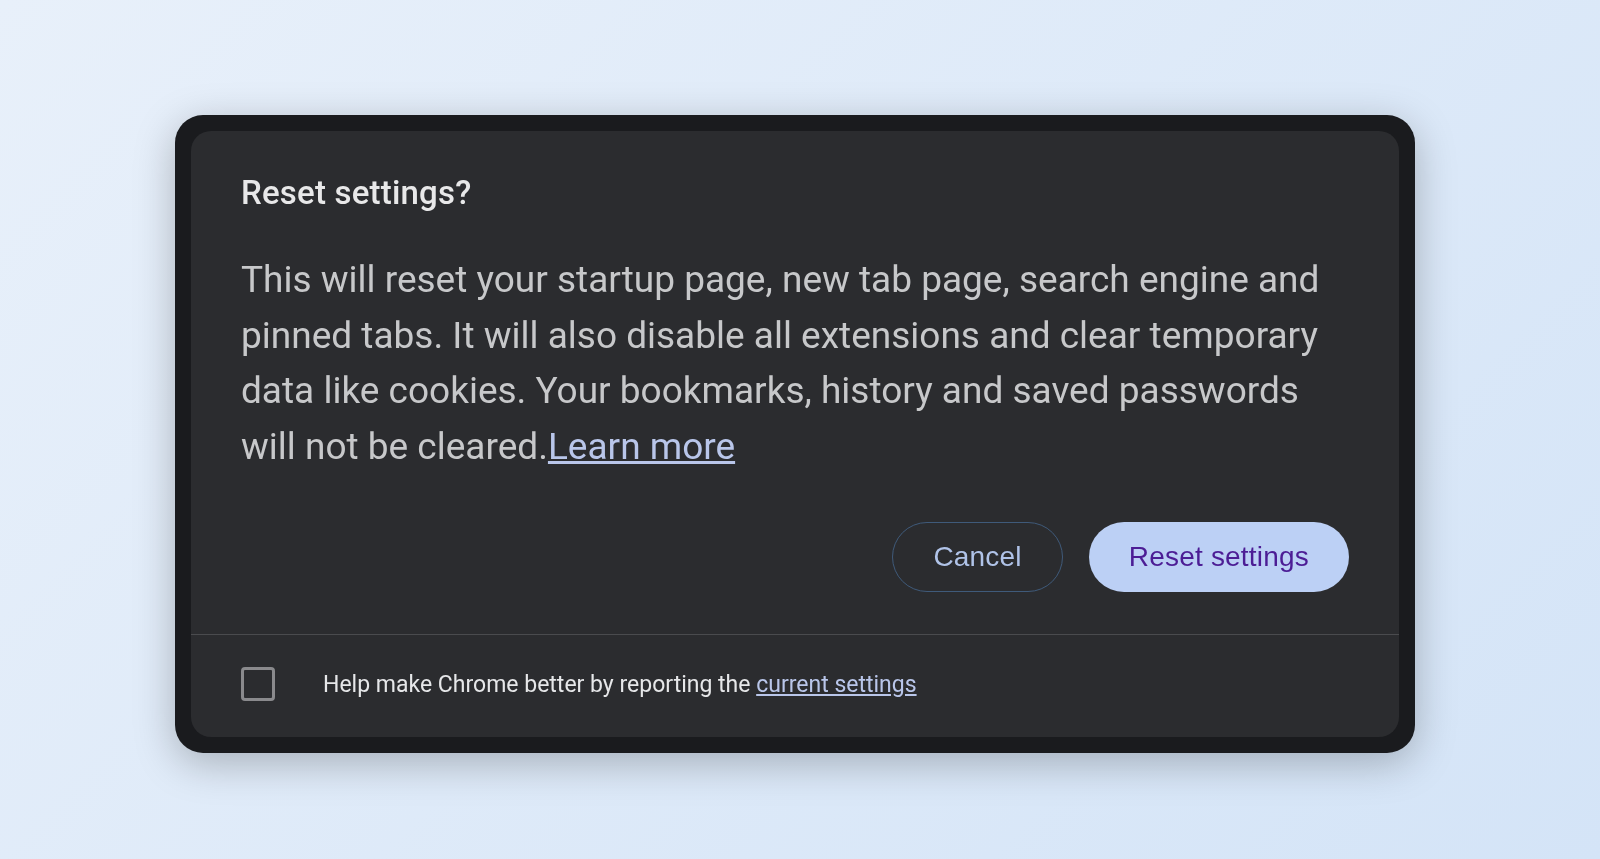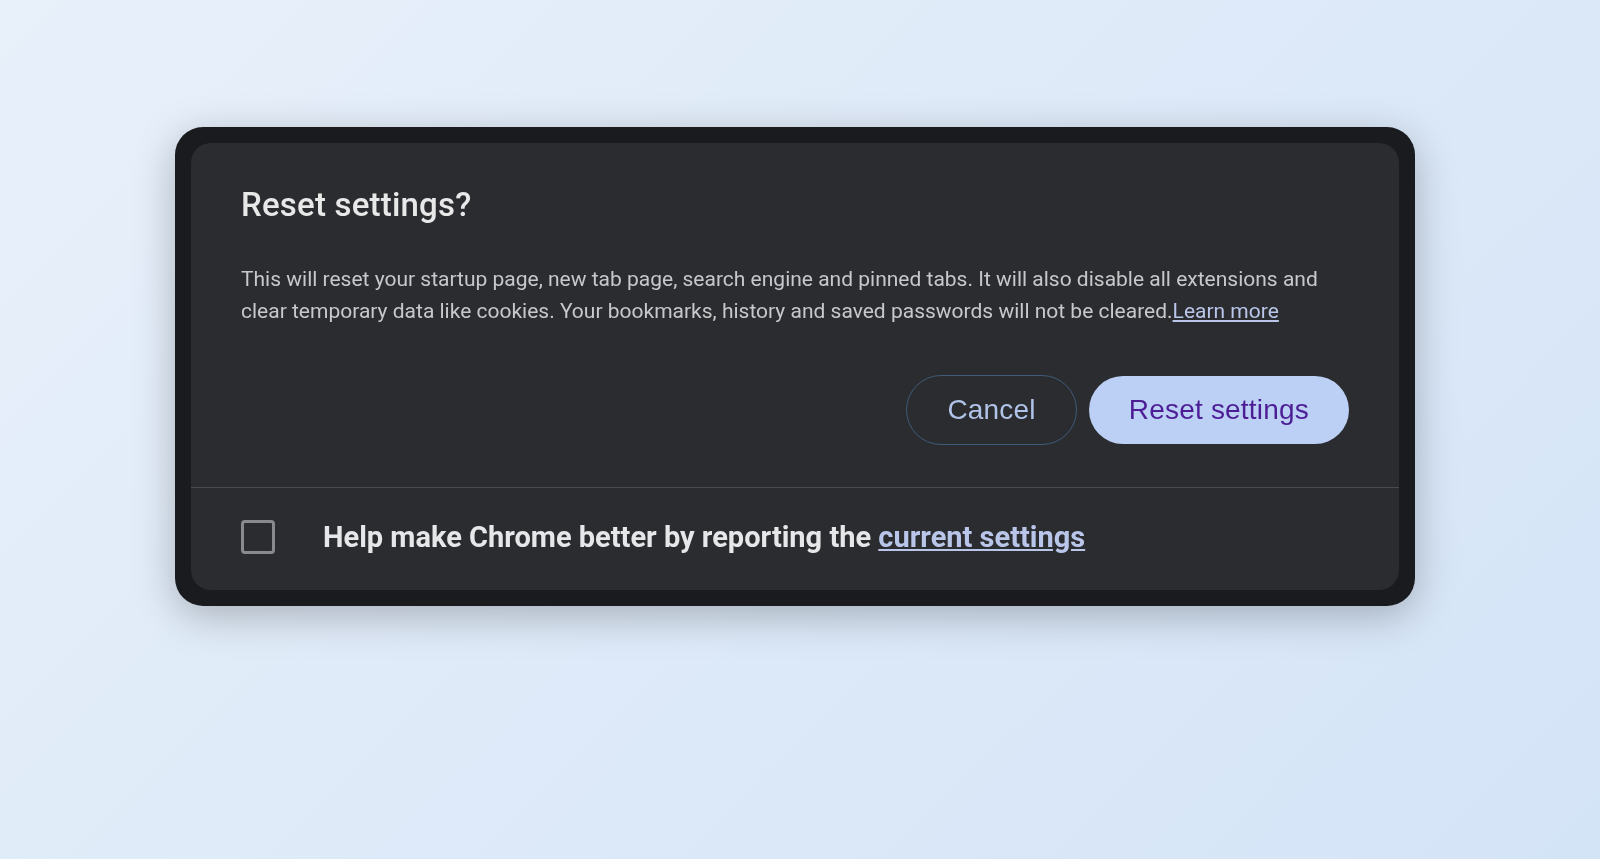--- a/index.html
+++ b/index.html
@@ -6,21 +6,21 @@
   html, body { width: 1600px; height: 859px; }
   body {
     background: linear-gradient(135deg, #e8f0fa 0%, #d4e4f7 100%);
     font-family: -apple-system, BlinkMacSystemFont, "Segoe UI", Roboto, Arial, sans-serif;
     overflow: hidden;
     position: relative;
   }
   .dialog-outer {
     position: absolute;
     left: 175px;
-    top: 127px;
+    top: 115px;
     width: 1240px;
     background: #1a1b1e;
     border-radius: 28px;
     padding: 16px;
     box-shadow: 0 10px 40px rgba(0,0,0,0.25);
   }
   .dialog-inner {
     background: #2b2c2f;
     border-radius: 20px;
     overflow: hidden;
@@ -30,36 +30,35 @@
   }
   .dialog-title {
     color: #e8e8e9;
     font-size: 33px;
     font-weight: 500;
     margin-bottom: 40px;
     letter-spacing: 0.2px;
   }
   .dialog-body {
     color: #c7c8ca;
-    font-size: 21px;
+    font-size: 37px;
     line-height: 1.5;
     font-weight: 400;
     margin-bottom: 48px;
   }
   .learn-more-link {
     color: #b9c6ea;
     text-decoration: underline;
     cursor: pointer;
   }
   .button-row {
     display: flex;
     justify-content: flex-end;
-    gap: 12px;
+    gap: 26px;
     padding-bottom: 6px;
-    align-items: center;
   }
   .btn {
     font-size: 28px;
     font-weight: 500;
     border-radius: 999px;
     padding: 18px 40px;
     cursor: pointer;
     border: none;
     letter-spacing: 0.2px;
   }
@@ -83,22 +82,22 @@
     width: 34px;
     height: 34px;
     border: 3px solid #8a8a8d;
     border-radius: 4px;
     background: transparent;
     cursor: pointer;
     flex-shrink: 0;
   }
   .footer-text {
     color: #e6e7e9;
-    font-size: 29px;
-    font-weight: 700;
+    font-size: 23px;
+    font-weight: 400;
   }
   .footer-link {
     color: #b9c6ea;
     text-decoration: underline;
     cursor: pointer;
   }
 </style>
 </head>
 <body>
 

